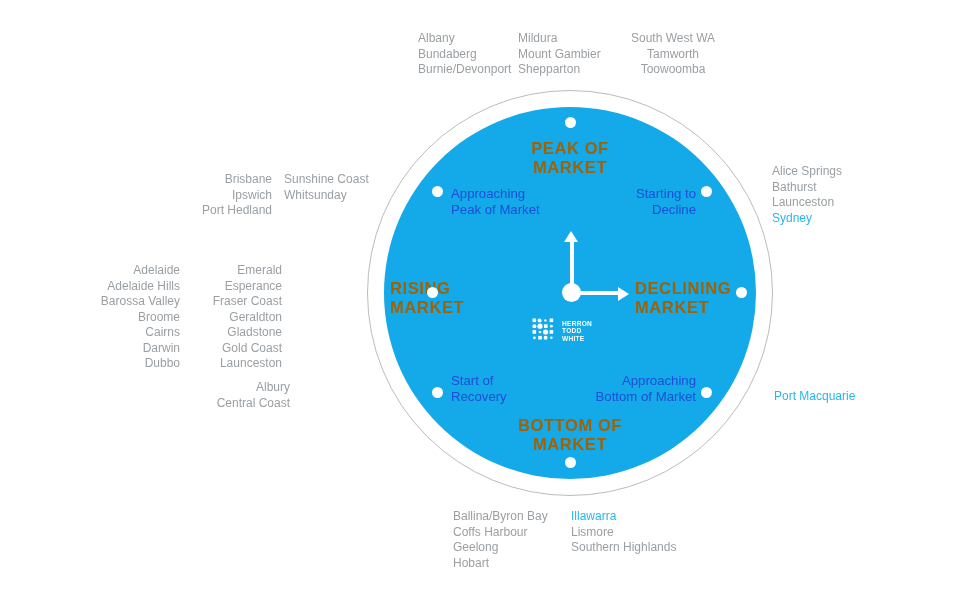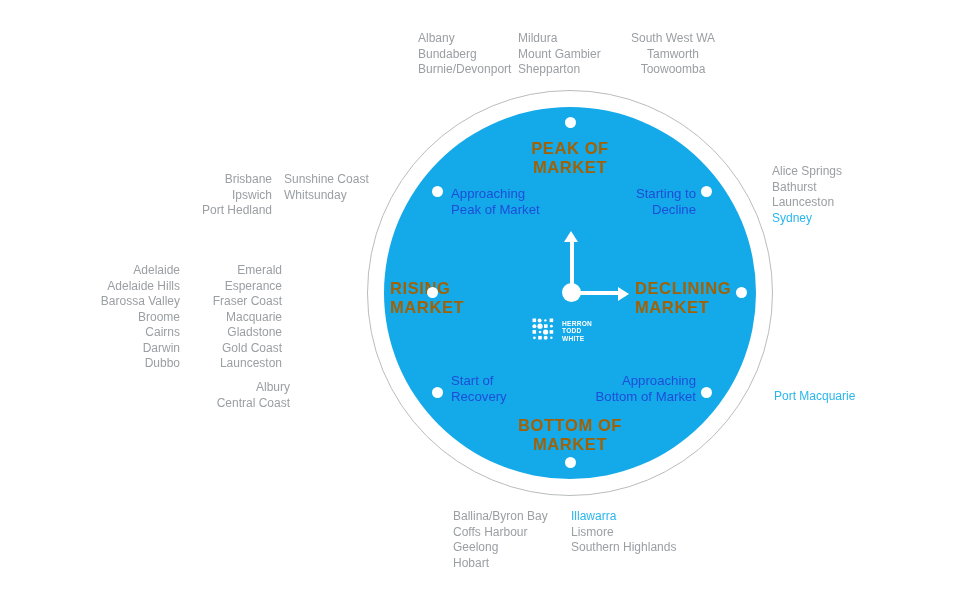--- a/index.html
+++ b/index.html
@@ -251,21 +251,21 @@
   <div class="city-group" id="g-upperleft">
     <div class="cols">
       <div class="city-col c1"><span>Brisbane</span><br><span>Ipswich</span><br><span>Port Hedland</span></div>
       <div class="city-col c2"><span>Sunshine Coast</span><br><span>Whitsunday</span></div>
     </div>
   </div>
 
   <div class="city-group" id="g-left">
     <div class="cols">
       <div class="city-col c1"><span>Adelaide</span><br><span>Adelaide Hills</span><br><span>Barossa Valley</span><br><span>Broome</span><br><span>Cairns</span><br><span>Darwin</span><br><span>Dubbo</span></div>
-      <div class="city-col c2"><span>Emerald</span><br><span>Esperance</span><br><span>Fraser Coast</span><br><span>Macquarie</span><br><span>Gladstone</span><br><span>Gold Coast</span><br><span>Launceston</span></div>
+      <div class="city-col c2"><span>Emerald</span><br><span>Esperance</span><br><span>Fraser Coast</span><br><span>Geraldton</span><br><span>Gladstone</span><br><span>Gold Coast</span><br><span>Launceston</span></div>
     </div>
   </div>
 
   <div class="city-group" id="g-lowerleft">
     <div class="cols">
       <div class="city-col c1"><span>Albury</span><br><span>Central Coast</span></div>
     </div>
   </div>
 
   <div class="city-group" id="g-upperright">

